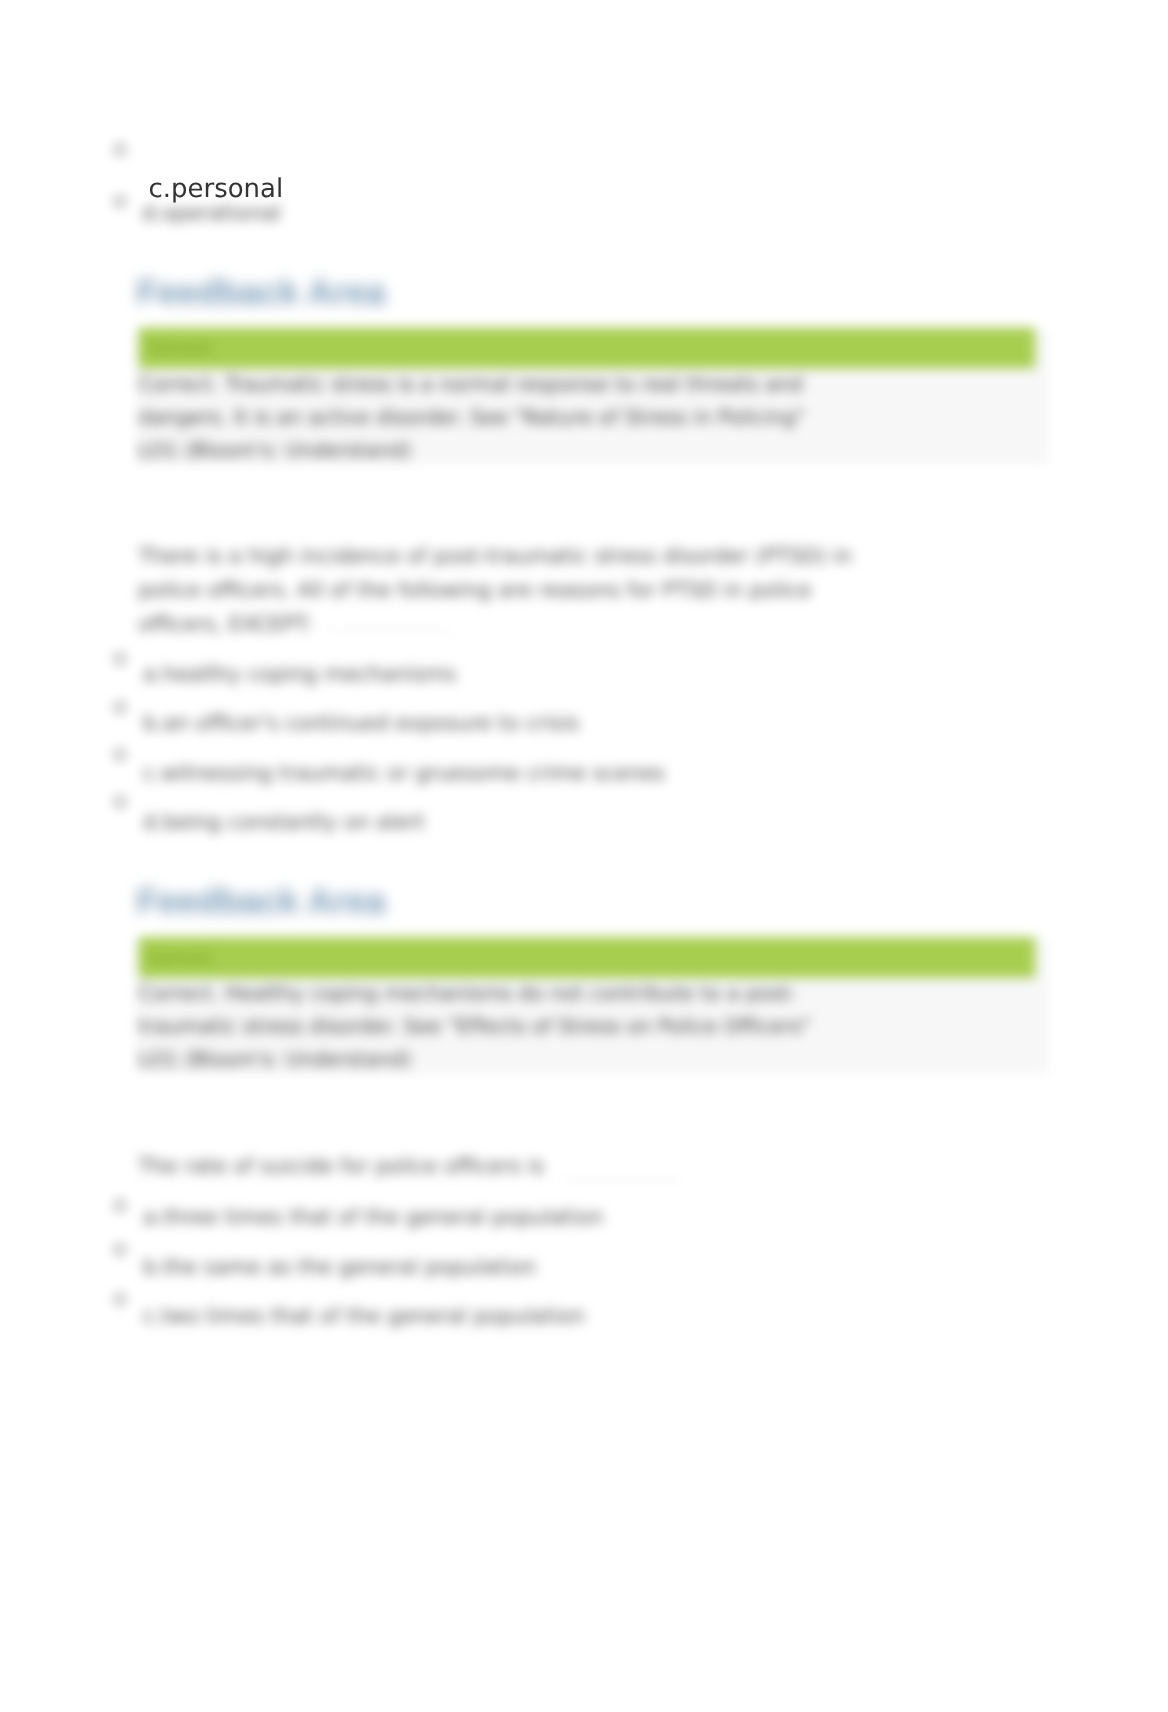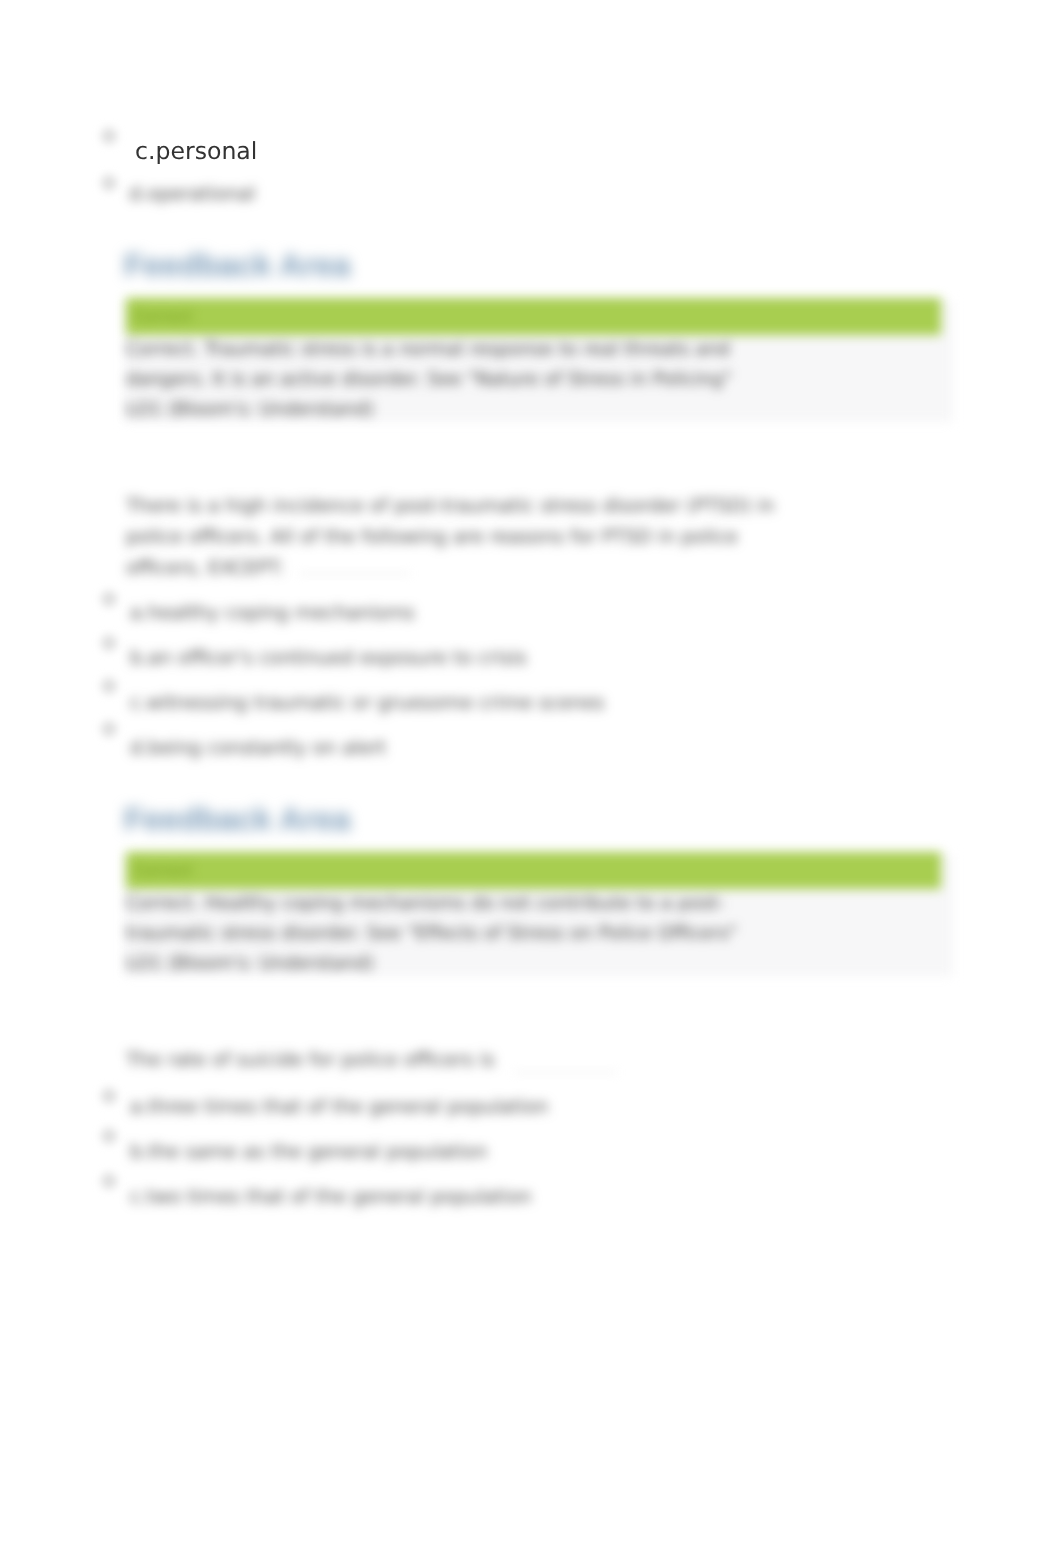--- a/index.html
+++ b/index.html
@@ -9,21 +9,21 @@
 
   
   .b1{filter:blur(4.2px);}
   .b2{filter:blur(5.1px);}
   .b3{filter:blur(5.0px);}
   .b4{filter:blur(6.3px);}
 
   .radio{position:absolute;width:16px;height:16px;border-radius:50%;
          background:#dedede;border:1px solid #d6d6d6;box-sizing:border-box;}
   .optlabel{position:absolute;font-size:19px;color:#4d4d4d;white-space:nowrap;}
-  .optlabel-sharp{position:absolute;font-size:23.6px;color:#333333;white-space:nowrap;opacity:0.999;}
+  .optlabel-sharp{position:absolute;font-size:23.6px;color:#333333;white-space:nowrap;opacity:0.999;margin-top:20px;}
 
   .qline{position:absolute;font-size:19px;color:#4d4d4d;white-space:nowrap;}
   .blankline{position:absolute;border-bottom:1.2px solid #dddddd;}
 
   .fh{position:absolute;font-size:32px;font-weight:700;color:#7c9cb9;white-space:nowrap;font-family:"Liberation Sans",sans-serif;}
 
   .fbox{position:absolute;background:#f7f7f8;}
   .greenbar{position:absolute;background:#a8ce50;}
   .greenlabel{position:absolute;font-size:14px;font-weight:700;color:#82ab28;white-space:nowrap;}
   .fbline{position:absolute;font-size:18.4px;color:#444444;white-space:nowrap;}

